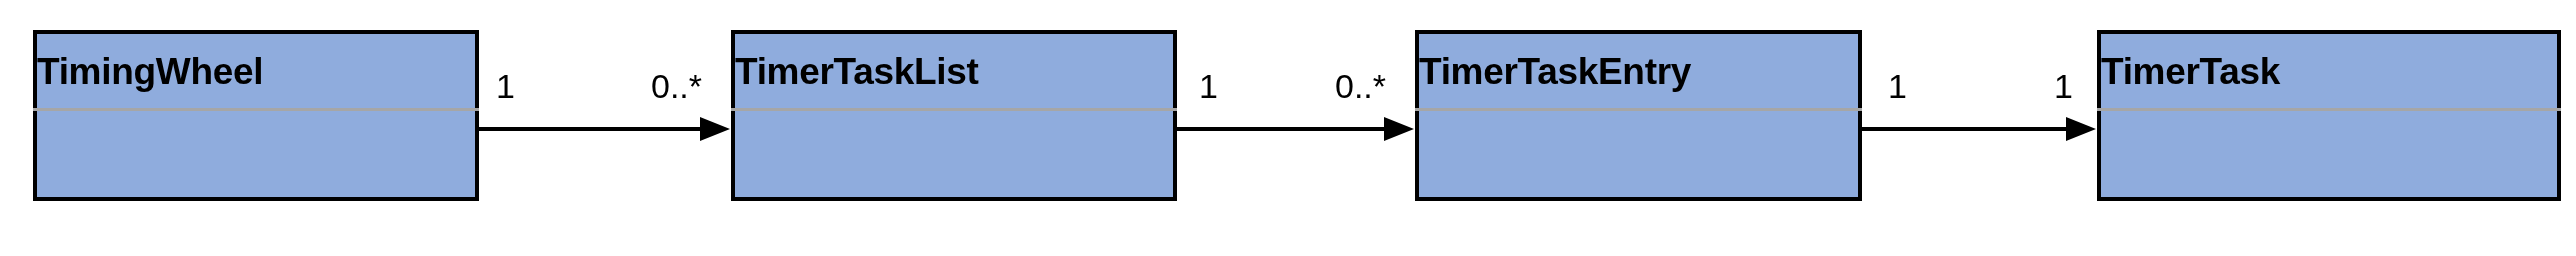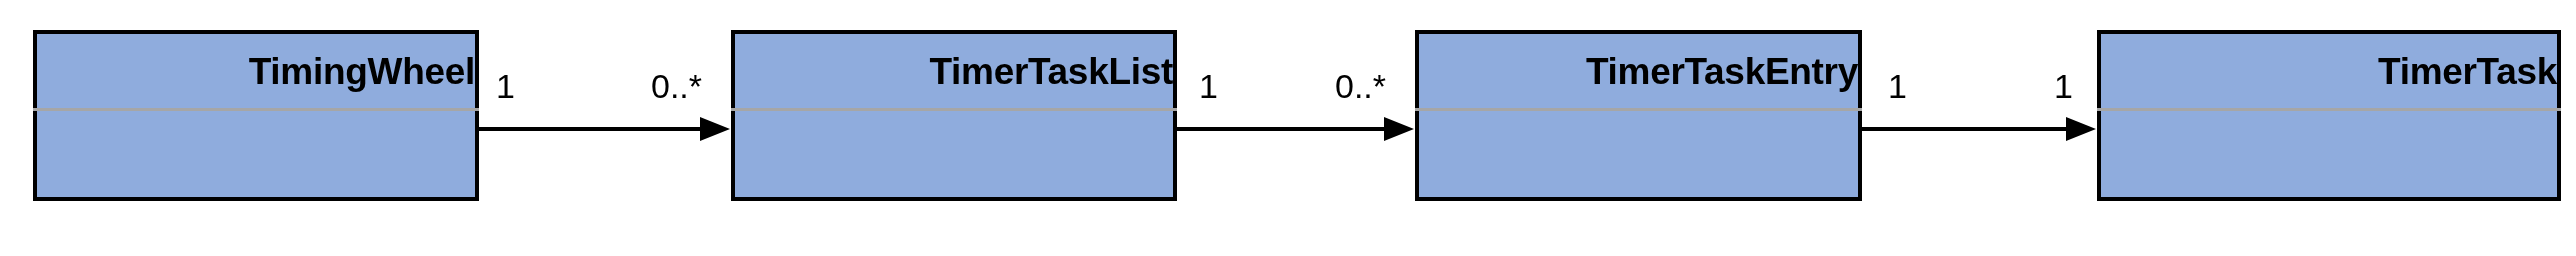--- a/index.html
+++ b/index.html
@@ -25,21 +25,21 @@
     background: #8FACDD;
     display: flex;
     flex-direction: column;
   }
   .class-title-compartment {
     position: relative;
     box-sizing: border-box;
     height: 74px;
     display: flex;
     align-items: center;
-    justify-content: flex-end;
+    justify-content: flex-start;
     flex: none;
   }
   .class-title {
     font-size: 37px;
     font-weight: bold;
     color: #000000;
     letter-spacing: -0.3px;
     white-space: nowrap;
     line-height: 1;
     font-family: "Liberation Sans", sans-serif;

